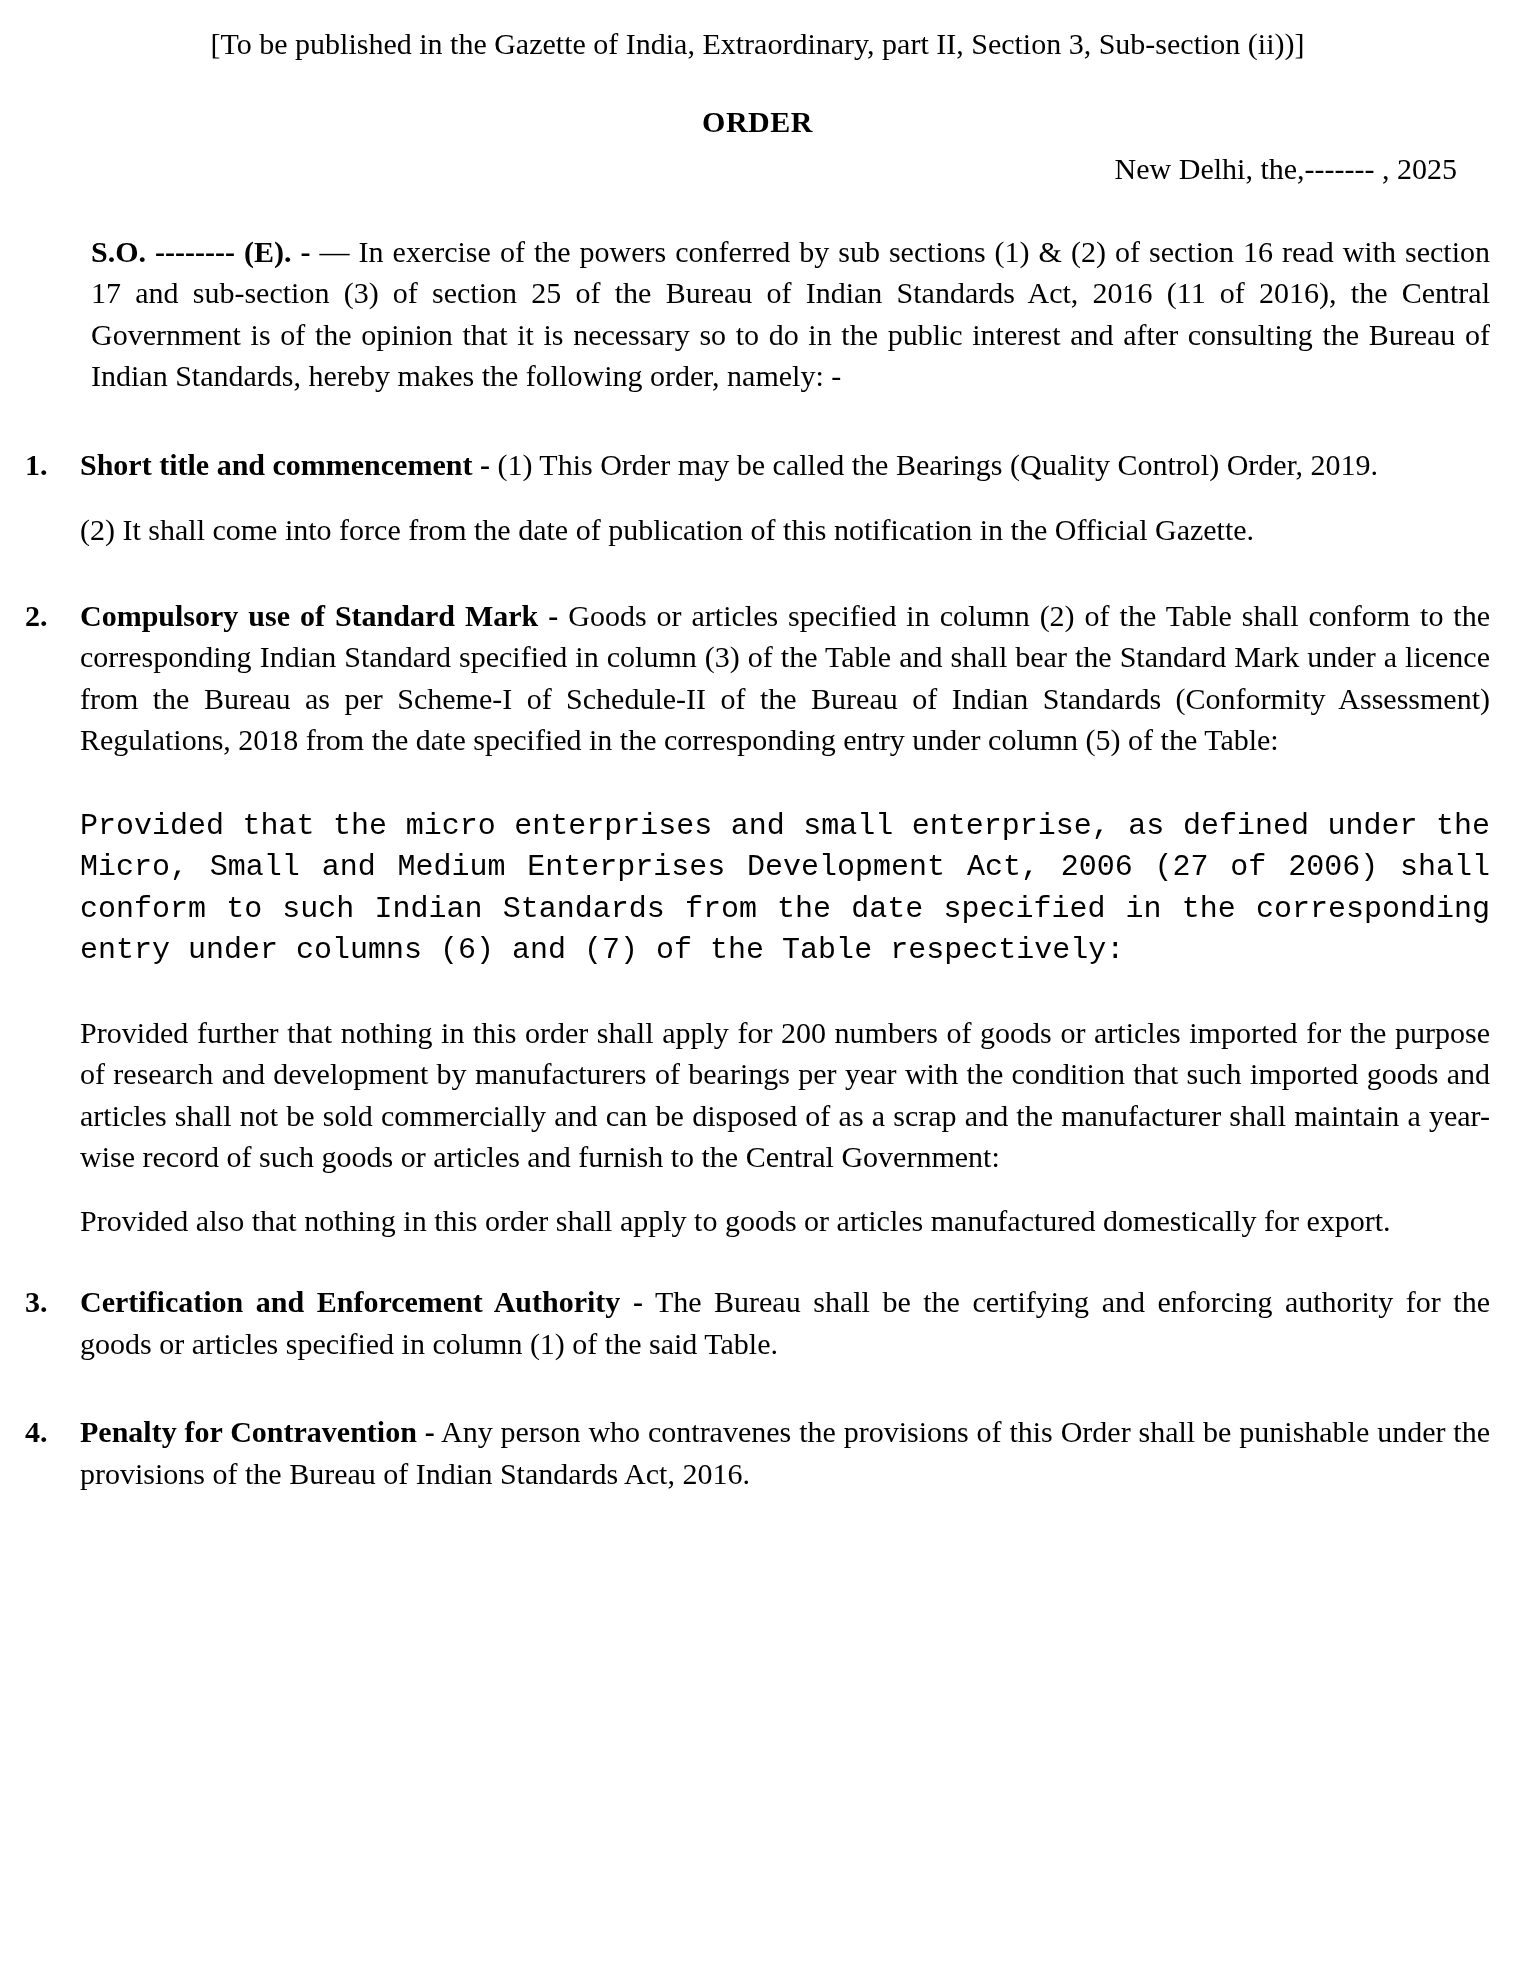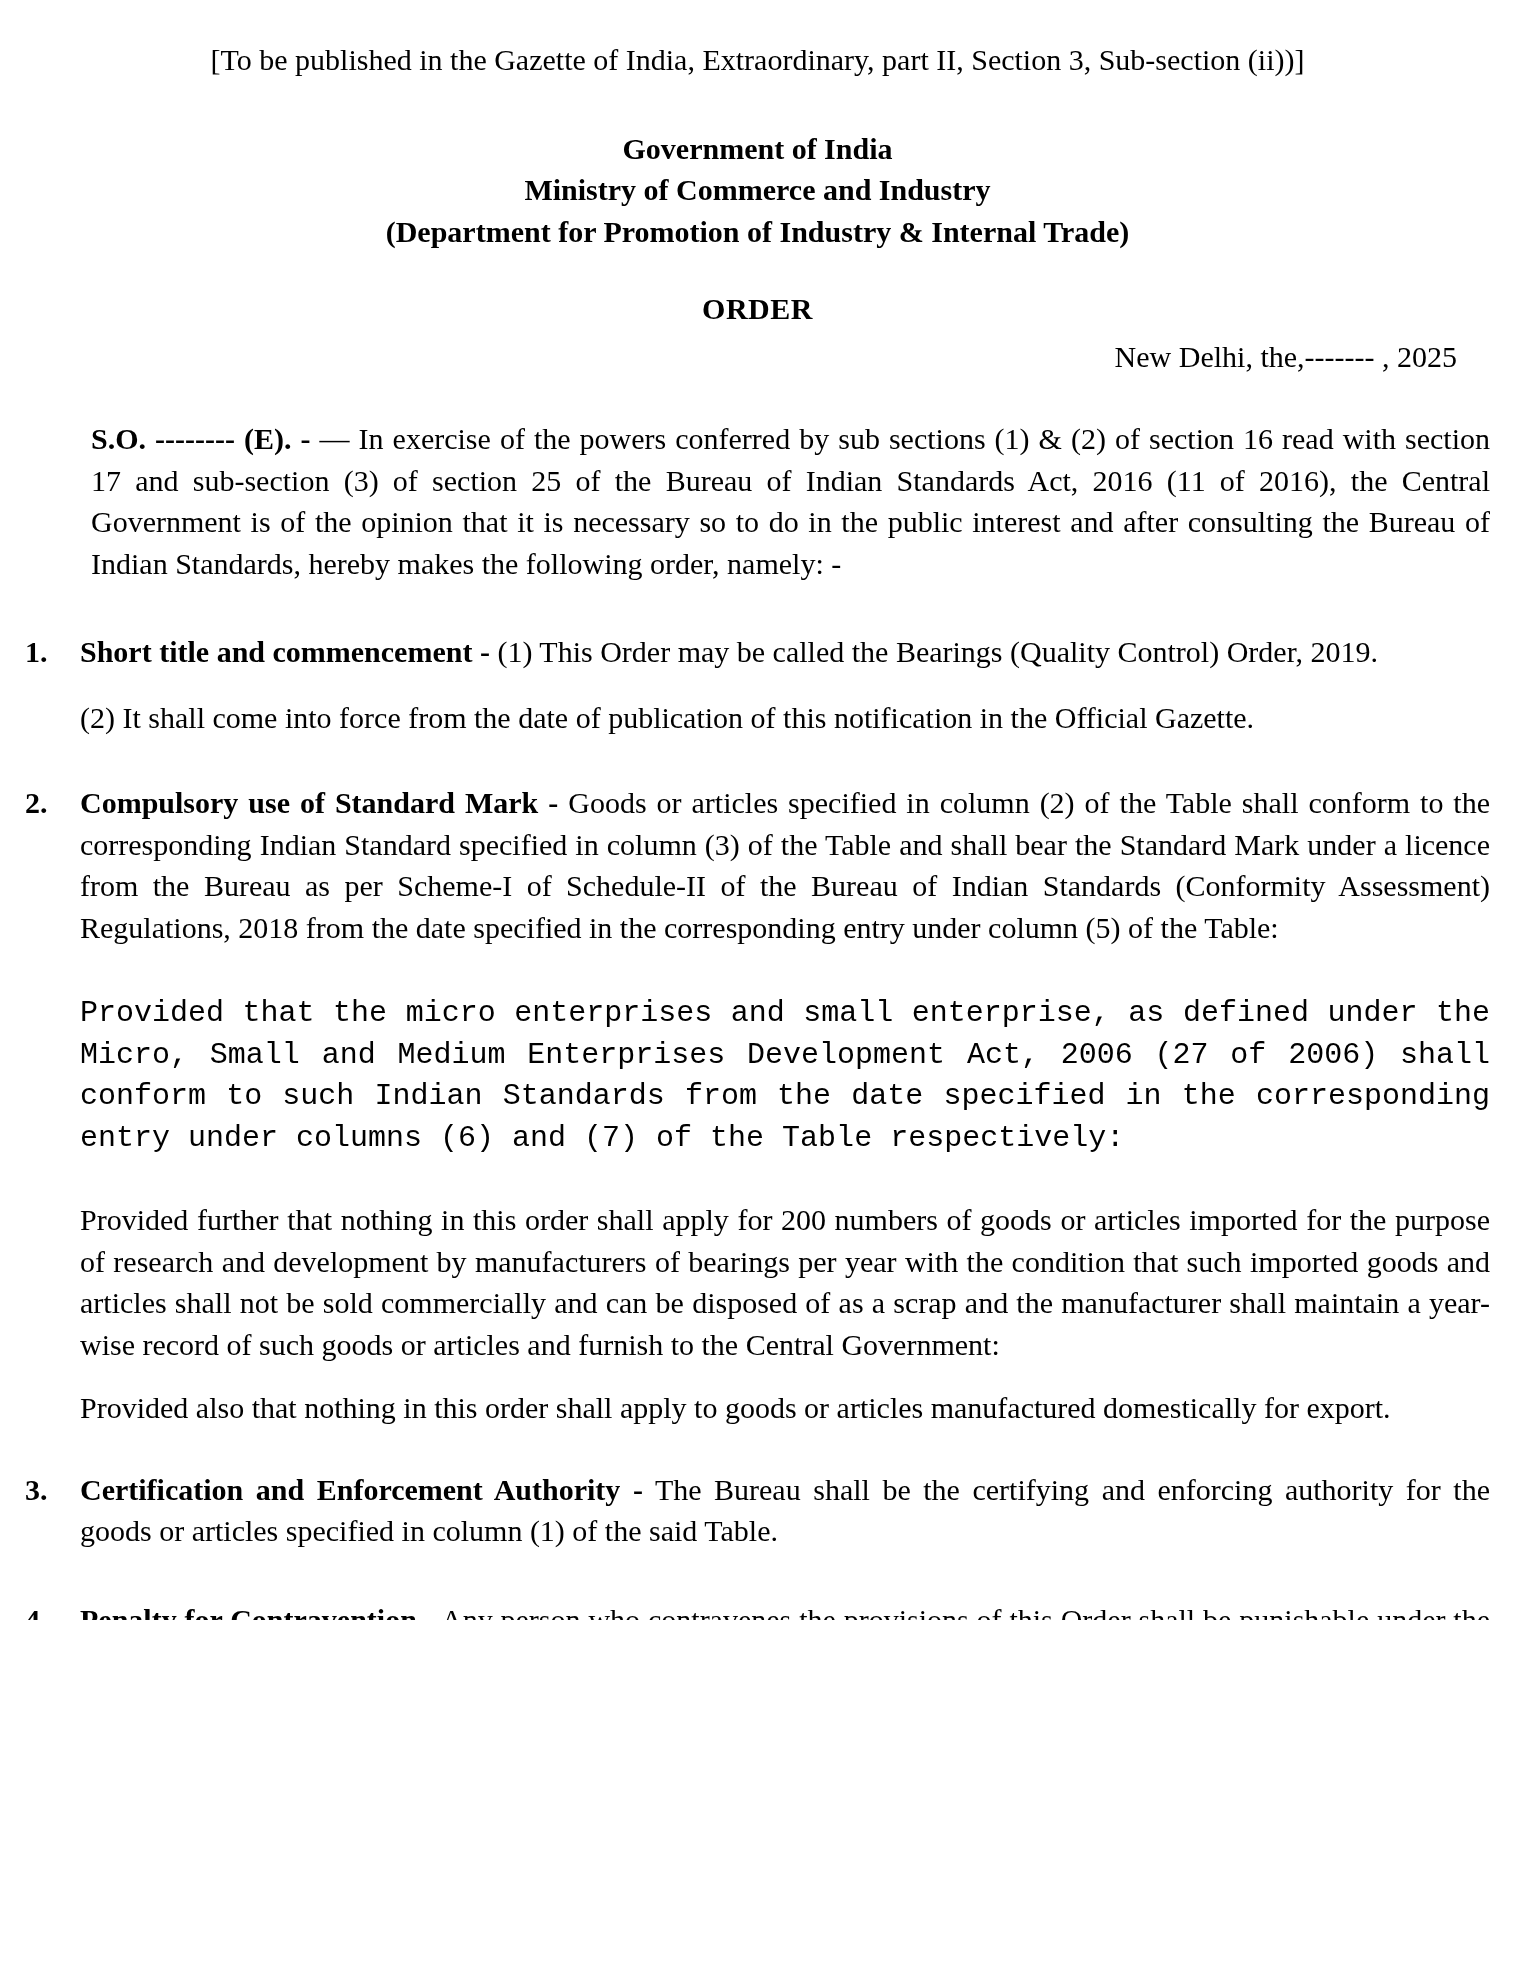--- a/index.html
+++ b/index.html
@@ -9,21 +9,21 @@
     background: #ffffff;
     color: #000000;
     font-family: "Liberation Serif", "DejaVu Serif", serif;
     font-size: 30px;
     line-height: 41.5px;
   }
   .page {
     box-sizing: border-box;
     width: 1532px;
     height: 1620px;
-    padding: 39px 42px 0 25px;
+    padding: 23px 42px 0 25px;
     overflow: hidden;
   }
   p { margin: 0; }
   .center { text-align: center; }
   .bold { font-weight: bold; }
   .justify { text-align: justify; text-justify: inter-word; }
 
   .org-block { margin-top: 47px; }
   .order-heading { margin-top: 36px; letter-spacing: 0.5px; }
   .dateline { margin-top: 6px; text-align: right; padding-right: 33px; }
@@ -43,25 +43,20 @@
   .item-3 { margin-top: 40px; }
   .item-4 { margin-top: 47px; }
 </style>
 </head>
 <body>
 
 <div class="page">
 
   <p class="center">[To be published in the Gazette of India, Extraordinary, part II, Section 3, Sub-section (ii))]</p>
 
-  <div class="org-block center bold">
-    <p>Government of India</p>
-    <p>Ministry of Commerce and Industry</p>
-    <p>(Department for Promotion of Industry &amp; Internal Trade)</p>
-  </div>
 
   <p class="order-heading center bold">ORDER</p>
 
   <p class="dateline">New Delhi, the,------- , 2025</p>
 
   <p class="so-para justify"><strong>S.O. -------- (E). -</strong> <span>—</span> <span>In exercise of the powers conferred by sub sections (1) &amp; (2) of section 16 read with section 17 and sub-section (3) of section 25 of the Bureau of Indian Standards Act, 2016 (11 of 2016), the Central Government is of the opinion that it is necessary so to do in the public interest and after consulting the Bureau of Indian Standards, hereby makes the following order, namely: -</span></p>
 
   <div class="item item-1">
     <div class="num">1.</div>
     <div class="item-body">

